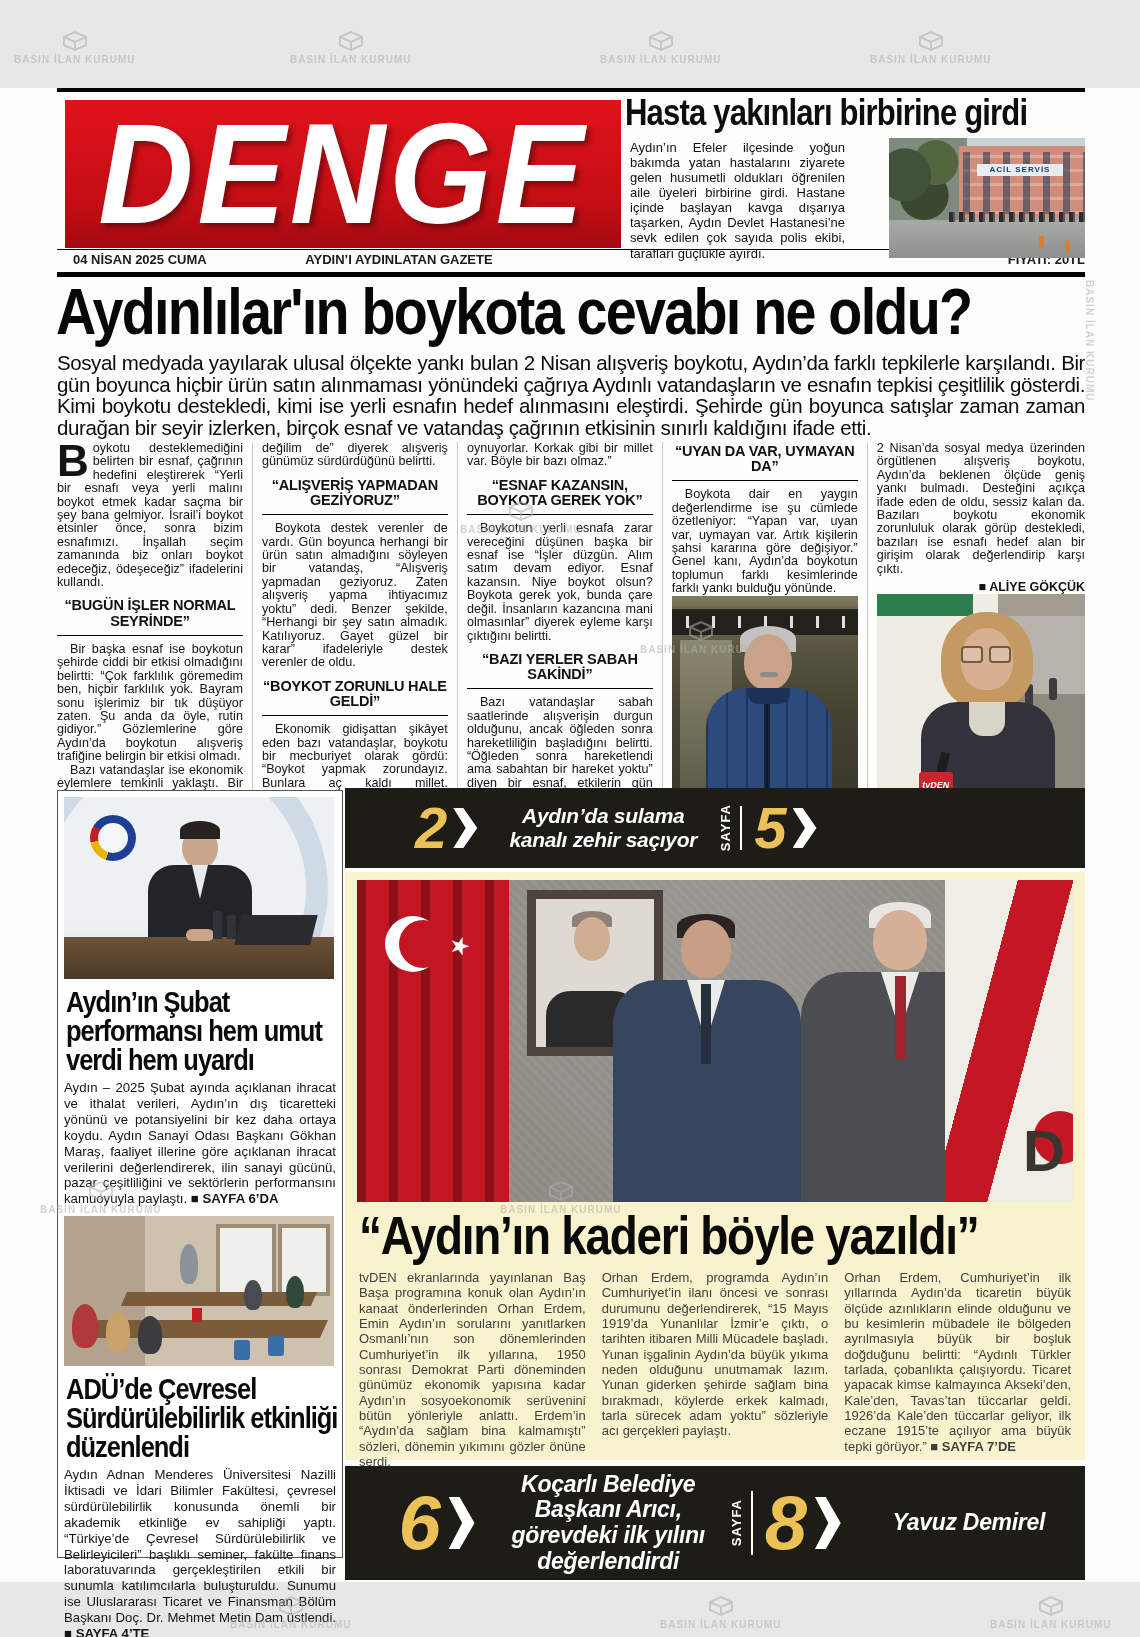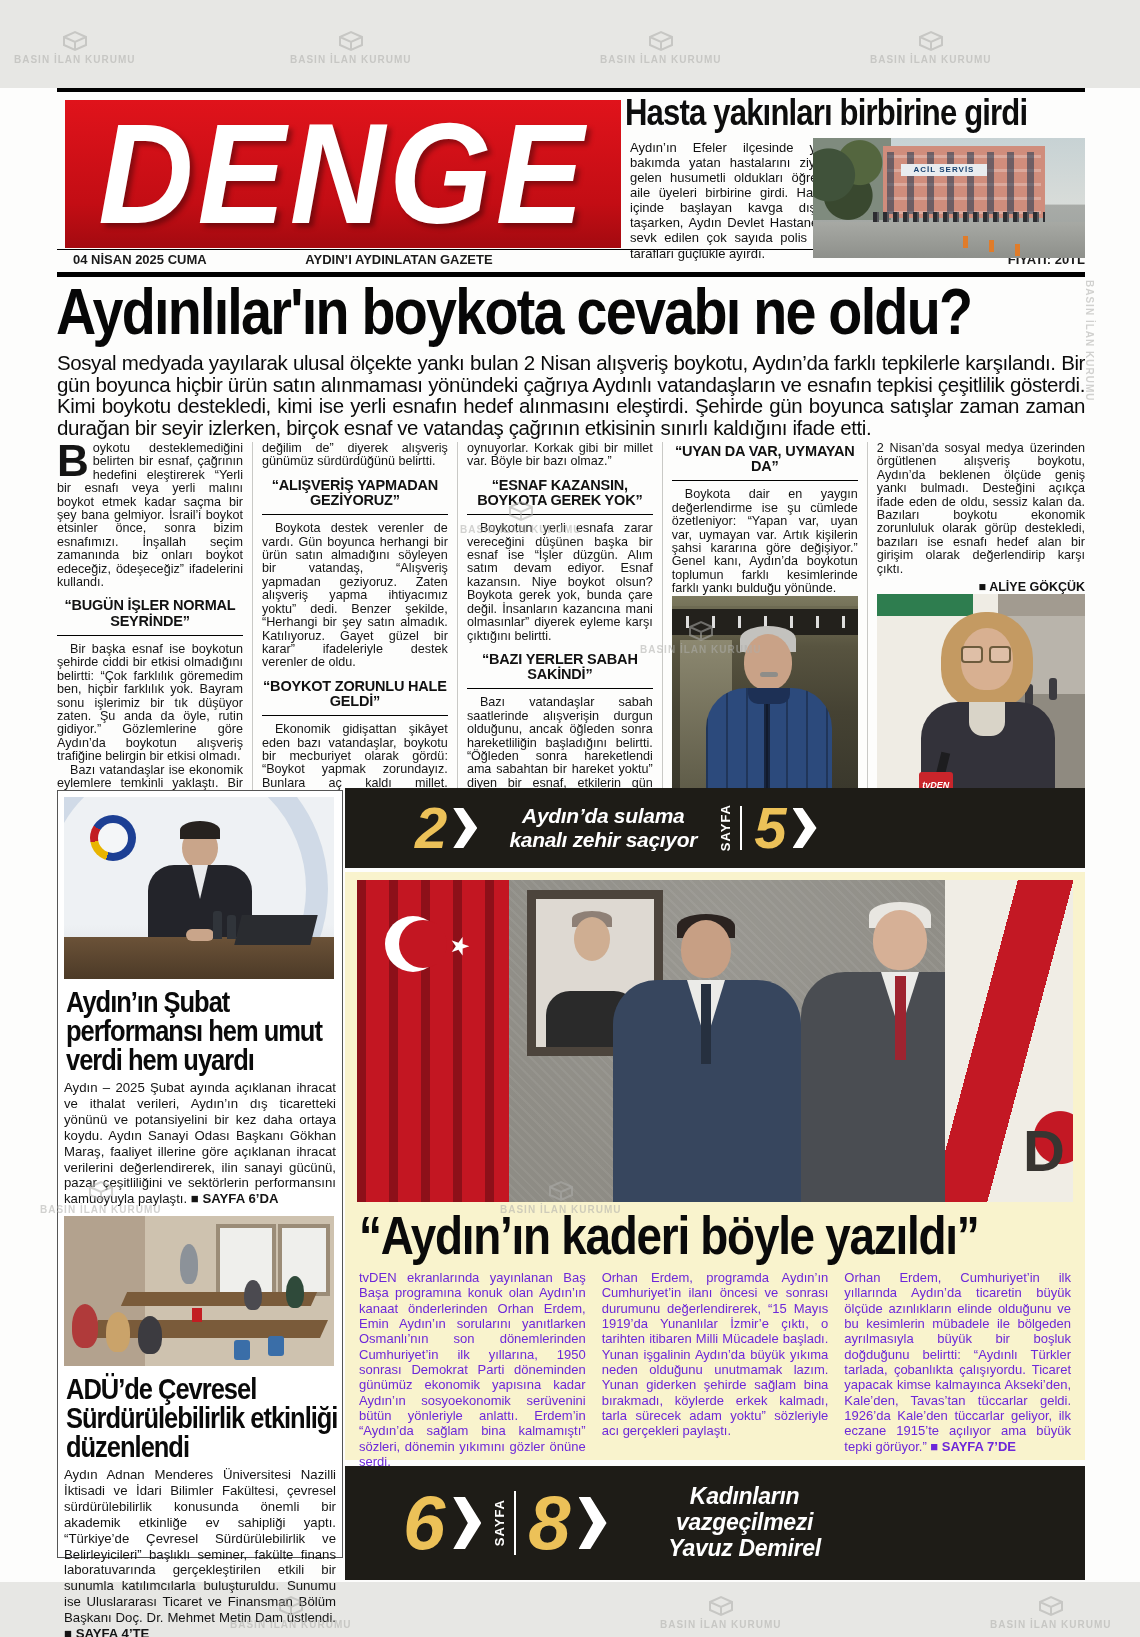--- a/index.html
+++ b/index.html
@@ -41,21 +41,21 @@
   .dateline .dl-price{position:absolute;right:0;}
 
   
   .topstory{position:absolute;left:625px;top:94px;width:460px;height:166px;}
   .topstory h2{
     margin:0;font-size:37px;font-weight:900;letter-spacing:-1px;line-height:1;
     white-space:nowrap;transform:scaleX(.84);transform-origin:0 50%;color:#0d0d0d;
   }
   .topstory .ts-body{position:absolute;left:5px;top:46px;width:215px;font-size:13px;line-height:1.16;text-align:justify;}
   .photo{position:relative;overflow:hidden;background:#999;}
-  .ts-photo{position:absolute;right:0;top:44px;width:272px;height:120px;}
+  .ts-photo{position:absolute;right:0;top:44px;width:196px;height:120px;}
 
   
   .hp-sky{position:absolute;inset:0;background:linear-gradient(180deg,#c7d2d4,#d8dcd9 55%,#a8aba7 56%,#9aa09e 100%);}
   .hp-bldg{position:absolute;left:70px;top:8px;width:162px;height:72px;background:#d08d7c;}
   .hp-win{position:absolute;inset:6px 4px 4px 4px;
     background:
       repeating-linear-gradient(90deg,rgba(30,55,80,.55) 0 7px,transparent 7px 20px),
       repeating-linear-gradient(0deg,rgba(255,255,255,.25) 0 3px,transparent 3px 14px);}
   .hp-sign{position:absolute;left:88px;top:26px;width:86px;height:12px;background:#e9ecef;
     font-size:8px;font-weight:bold;color:#17406e;text-align:center;line-height:12px;letter-spacing:1px;}
@@ -197,21 +197,21 @@
   .st-shirt{position:absolute;background:#ebebe8;clip-path:polygon(0 0,100% 0,50% 100%);}
   .st-tie{position:absolute;}
   .st-flagR{position:absolute;right:0;top:0;width:128px;height:100%;background:#f0ede5;
     background-image:linear-gradient(105deg,transparent 34%,#c31824 34% 60%,transparent 60%),
       radial-gradient(circle at 90% 80%,#c31824 0 26px,transparent 27px);}
   .st-flagR .fr-letter{position:absolute;right:8px;bottom:18px;font-size:58px;font-weight:900;color:#383531;}
   .feat-head{position:absolute;left:14px;top:336px;width:840px;
     font-size:54px;font-weight:900;letter-spacing:-1.5px;line-height:1;color:#0a0a0a;
     white-space:nowrap;transform:scaleX(.85);transform-origin:0 50%;}
   .feat-cols{position:absolute;left:14px;top:398px;width:712px;display:flex;gap:16px;}
-  .feat-col{flex:1;font-size:13px;line-height:1.18;text-align:justify;color:#6d28d9;}
+  .feat-col{flex:1;font-size:13px;line-height:1.18;text-align:justify;color:#404040;}
   .feat-col .pref{font-weight:bold;white-space:nowrap;}
 </style>
 </head>
 <body>
 
 <div class="strip top"></div>
 <div class="paper"></div>
 <div class="strip bottom"></div>
 
 <div class="rule" style="left:57px;top:88px;width:1028px;height:4px;"></div>
@@ -401,26 +401,29 @@
       <span>Orhan Erdem, Cumhuriyet’in ilk yıllarında Aydın’da ticaretin büyük ölçüde azınlıkların elinde olduğunu ve bu kesimlerin mübadele ile bölgeden ayrılmasıyla büyük bir boşluk doğduğunu belirtti: “Aydınlı Türkler tarlada, çobanlıkta çalışıyordu. Ticaret yapacak kimse kalmayınca Akseki’den, Kale’den, Tavas’tan tüccarlar geldi. 1926’da Kale’den tüccarlar geliyor, ilk eczane 1915’te açılıyor ama büyük tepki görüyor.”</span>
       <span class="pref">■  SAYFA 7’DE</span>
     </div>
   </div>
 </div>
 
 <div class="banner banner-bottom">
   <div style="width:58px;"></div>
   <span class="bn-num">6</span>
   <span class="bn-chev"></span>
+  <div class="bn-text" style="width:264px;">
+    <div>Koçarlı Belediye Başkanı Arıcı,</div>
+      <div>görevdeki ilk yılını değerlendirdi</div>
+  </div>
   <span class="bn-sayfa">SAYFA</span>
   <span class="bn-div"></span>
   <span class="bn-num">8</span>
   <span class="bn-chev"></span>
   <div class="bn-text" style="width:252px;">
-    <div>Kadınların vazgeçilmezi</div>
       <div>Yavuz Demirel</div>
   </div>
 </div>
 
 <div class="wm" style="left:14px;top:30px;">
     <svg width="26" height="22" viewBox="0 0 26 22">
       <path d="M2 7 L13 2 L24 7 L24 15 L13 20 L2 15 Z M2 7 L13 12 L24 7 M13 12 L13 20" stroke="currentColor" fill="none" stroke-width="2"></path>
     </svg>
     <span class="wm-label">BASIN İLAN KURUMU</span>
   </div>

